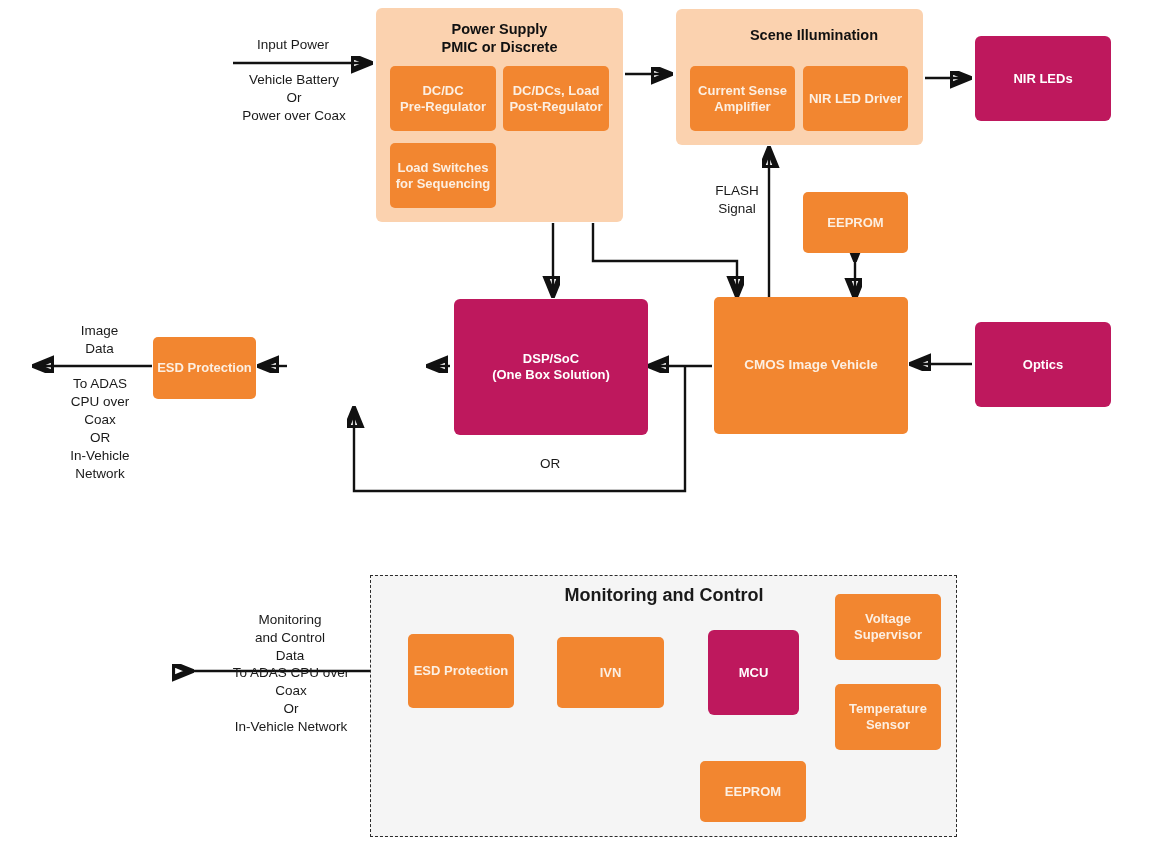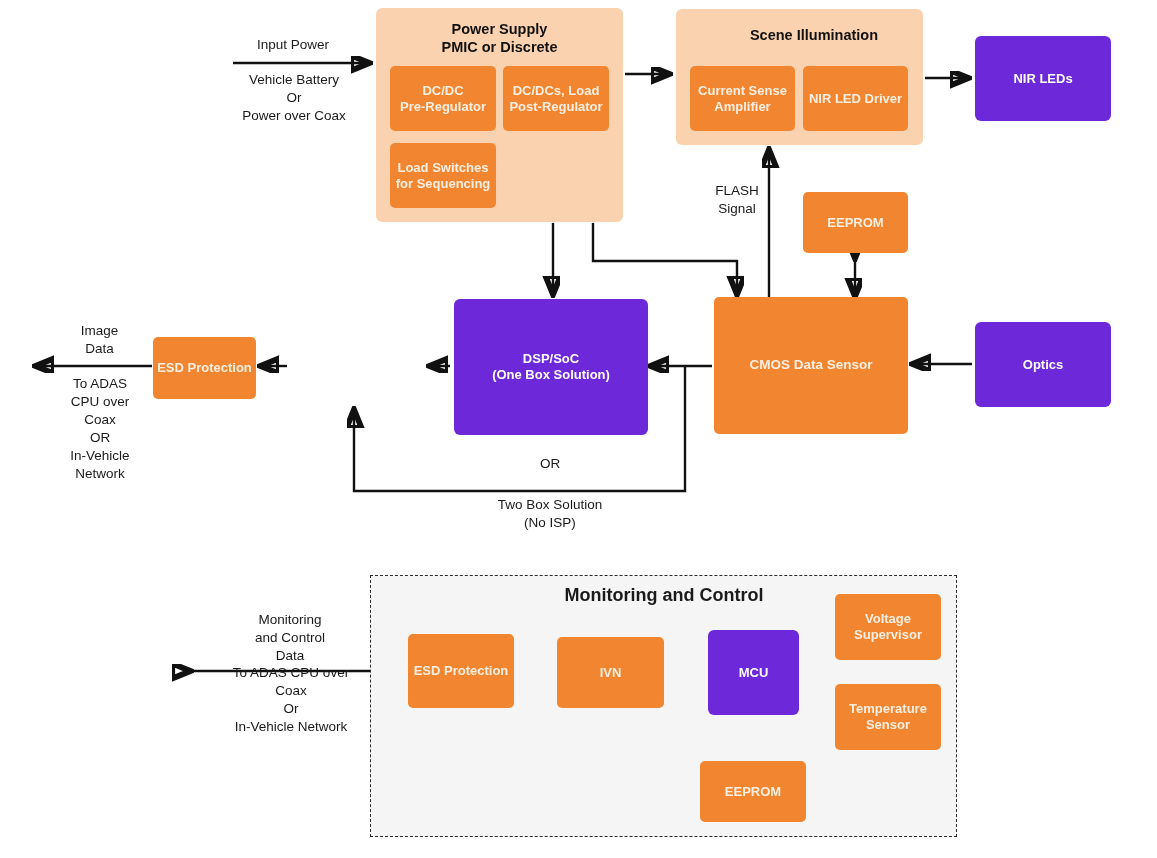--- a/index.html
+++ b/index.html
@@ -8,21 +8,21 @@
        font-family:"Liberation Sans","DejaVu Sans",sans-serif;
        -webkit-font-smoothing:antialiased;}
   #stage{position:absolute;left:0;top:0;width:1157px;height:858px;}
 
   
   .blk{position:absolute;box-sizing:border-box;display:flex;
        align-items:center;justify-content:center;text-align:center;
        line-height:1.22;white-space:pre-line;}
   .blk-orange{background:#F28630;color:#FCEFE2;border-radius:5px;
               font-weight:bold;font-size:13px;}
-  .blk-gray{background:#6d28d9;color:#FFFFFF;border-radius:6px;
+  .blk-gray{background:#be185d;color:#FFFFFF;border-radius:6px;
             font-weight:bold;font-size:13px;}
   .container-peach{position:absolute;box-sizing:border-box;
             background:#FBD2AF;border-radius:6px;}
   .container-title{position:absolute;left:0;right:0;text-align:center;
             color:#111111;font-weight:bold;font-size:14.5px;line-height:1.25;
             white-space:pre-line;}
   .dashed-box{position:absolute;box-sizing:border-box;background:#F5F5F5;
             border:1.7px dashed #2b2b2b;}
 
   
@@ -112,42 +112,40 @@
 Amplifier</div>
   <div class="blk blk-orange" style="left:803px;top:66px;width:105px;height:65px;">NIR LED Driver</div>
 
   <div class="blk blk-gray" style="left:975px;top:36px;width:136px;height:85px;">NIR LEDs</div>
 
   <div class="lbl" style="left:700px;top:182px;width:74px;">FLASH
 Signal</div>
 
   <div class="blk blk-orange" style="left:803px;top:192px;width:105px;height:61px;">EEPROM</div>
 
-  <div class="blk blk-orange" style="left:714px;top:297px;width:194px;height:137px;font-size:13.5px;">CMOS Data Sensor</div>
+  <div class="blk blk-orange" style="left:714px;top:297px;width:194px;height:137px;font-size:13.5px;">CMOS Image Vehicle</div>
 
   <div class="blk blk-gray" style="left:975px;top:322px;width:136px;height:85px;">Optics</div>
 
   <div class="blk blk-gray" style="left:454px;top:299px;width:194px;height:136px;">DSP/SoC
 (One Box Solution)</div>
 
 
   <div class="blk blk-orange" style="left:153px;top:337px;width:103px;height:62px;">ESD Protection</div>
 
   <div class="lbl" style="left:58px;top:322px;width:83px;">Image
 Data</div>
   <div class="lbl" style="left:56px;top:375px;width:88px;">To ADAS
 CPU over
 Coax
 OR
 In-Vehicle
 Network</div>
 
   <div class="lbl" style="left:515px;top:455px;width:70px;">OR</div>
-  <div class="lbl" style="left:470px;top:496px;width:160px;">Two Box Solution
-(No ISP)</div>
 
   <div class="dashed-box" style="left:370px;top:575px;width:587px;height:262px;"></div>
   <div class="lbl lbl-big" style="left:540px;top:584px;width:248px;">Monitoring and Control</div>
 
   <div class="lbl" style="left:228px;top:611px;width:124px;">Monitoring
 and Control
 Data</div>
   <div class="lbl" style="left:205px;top:664px;width:172px;">To ADAS CPU over
 Coax
 Or

